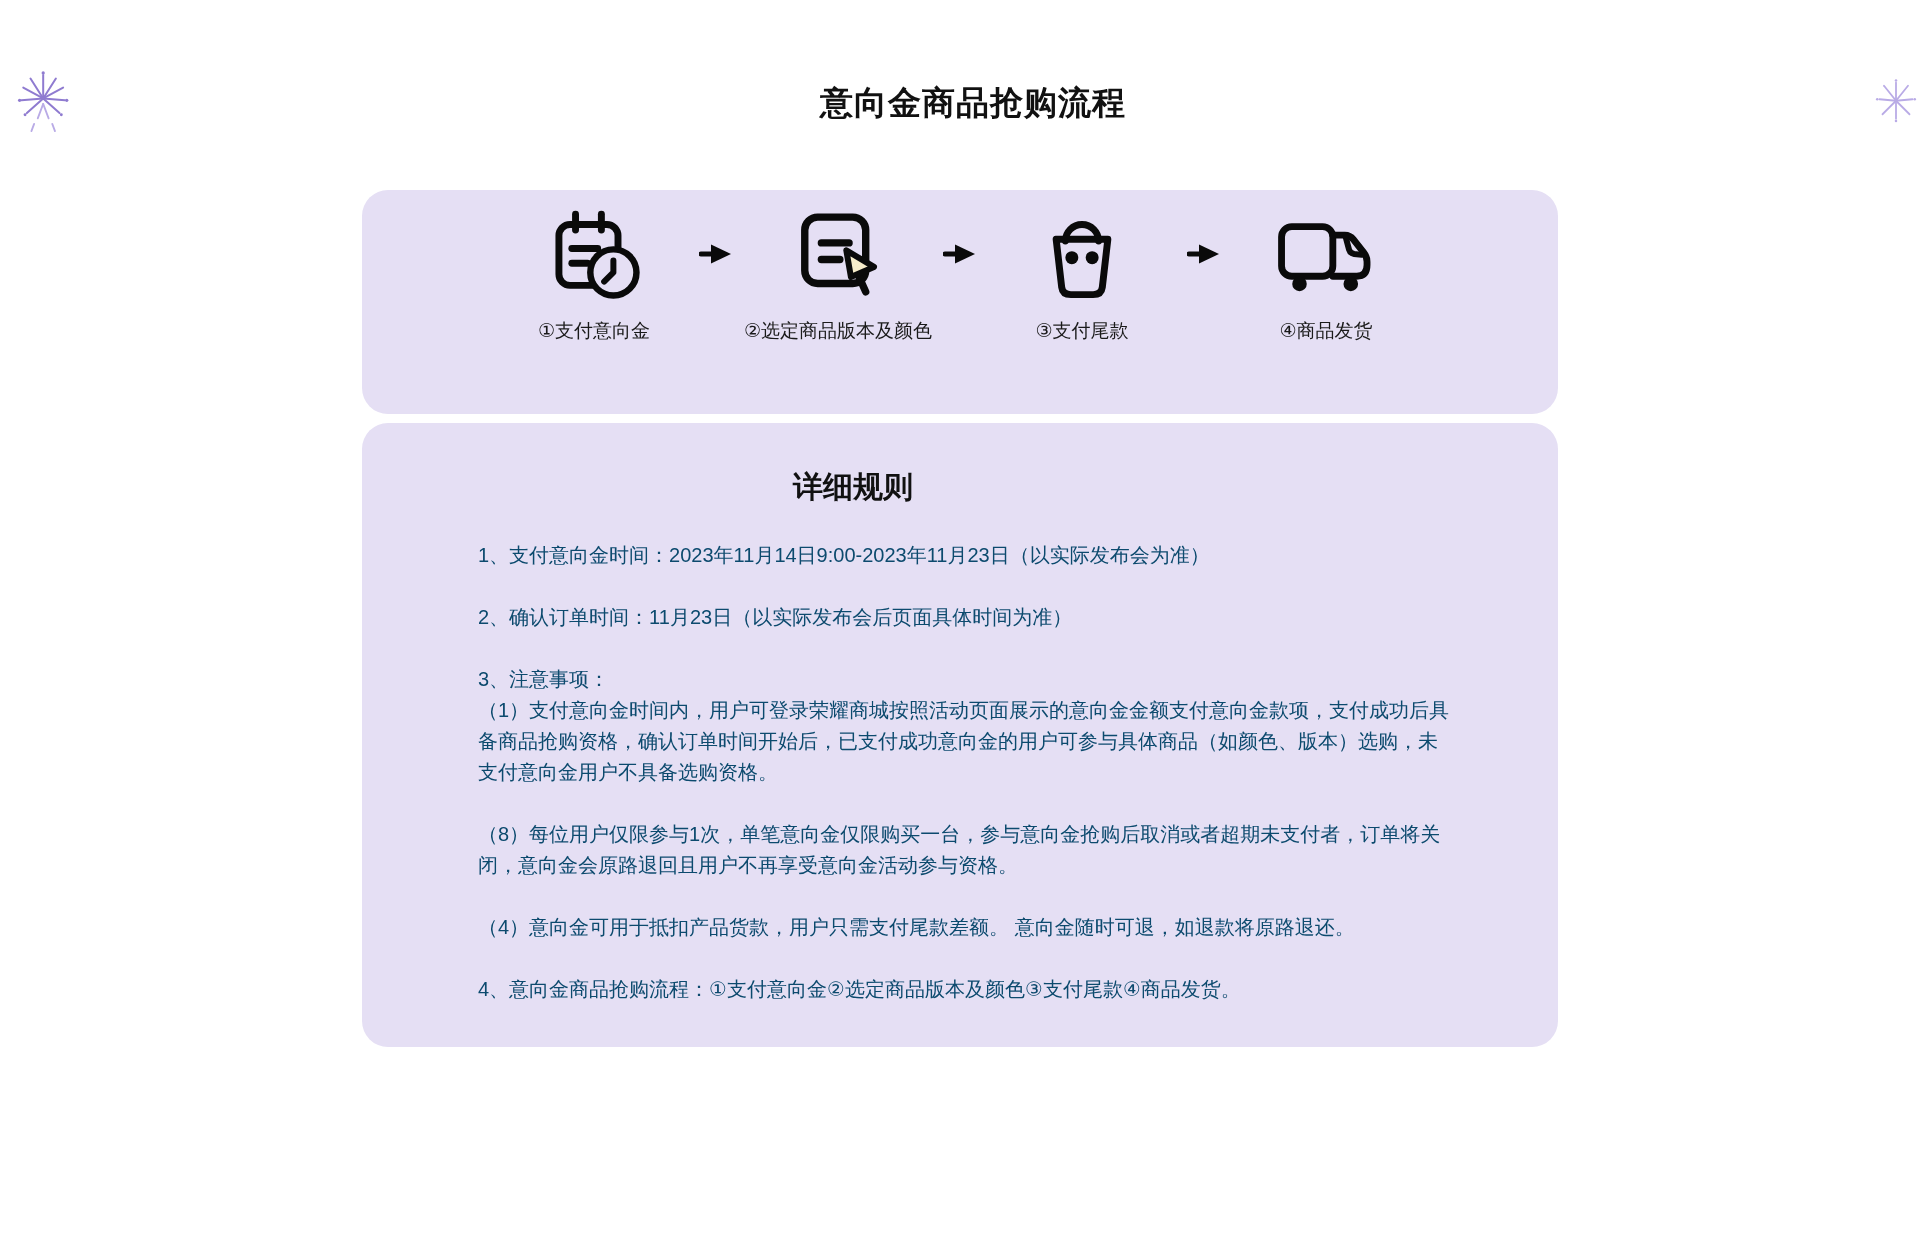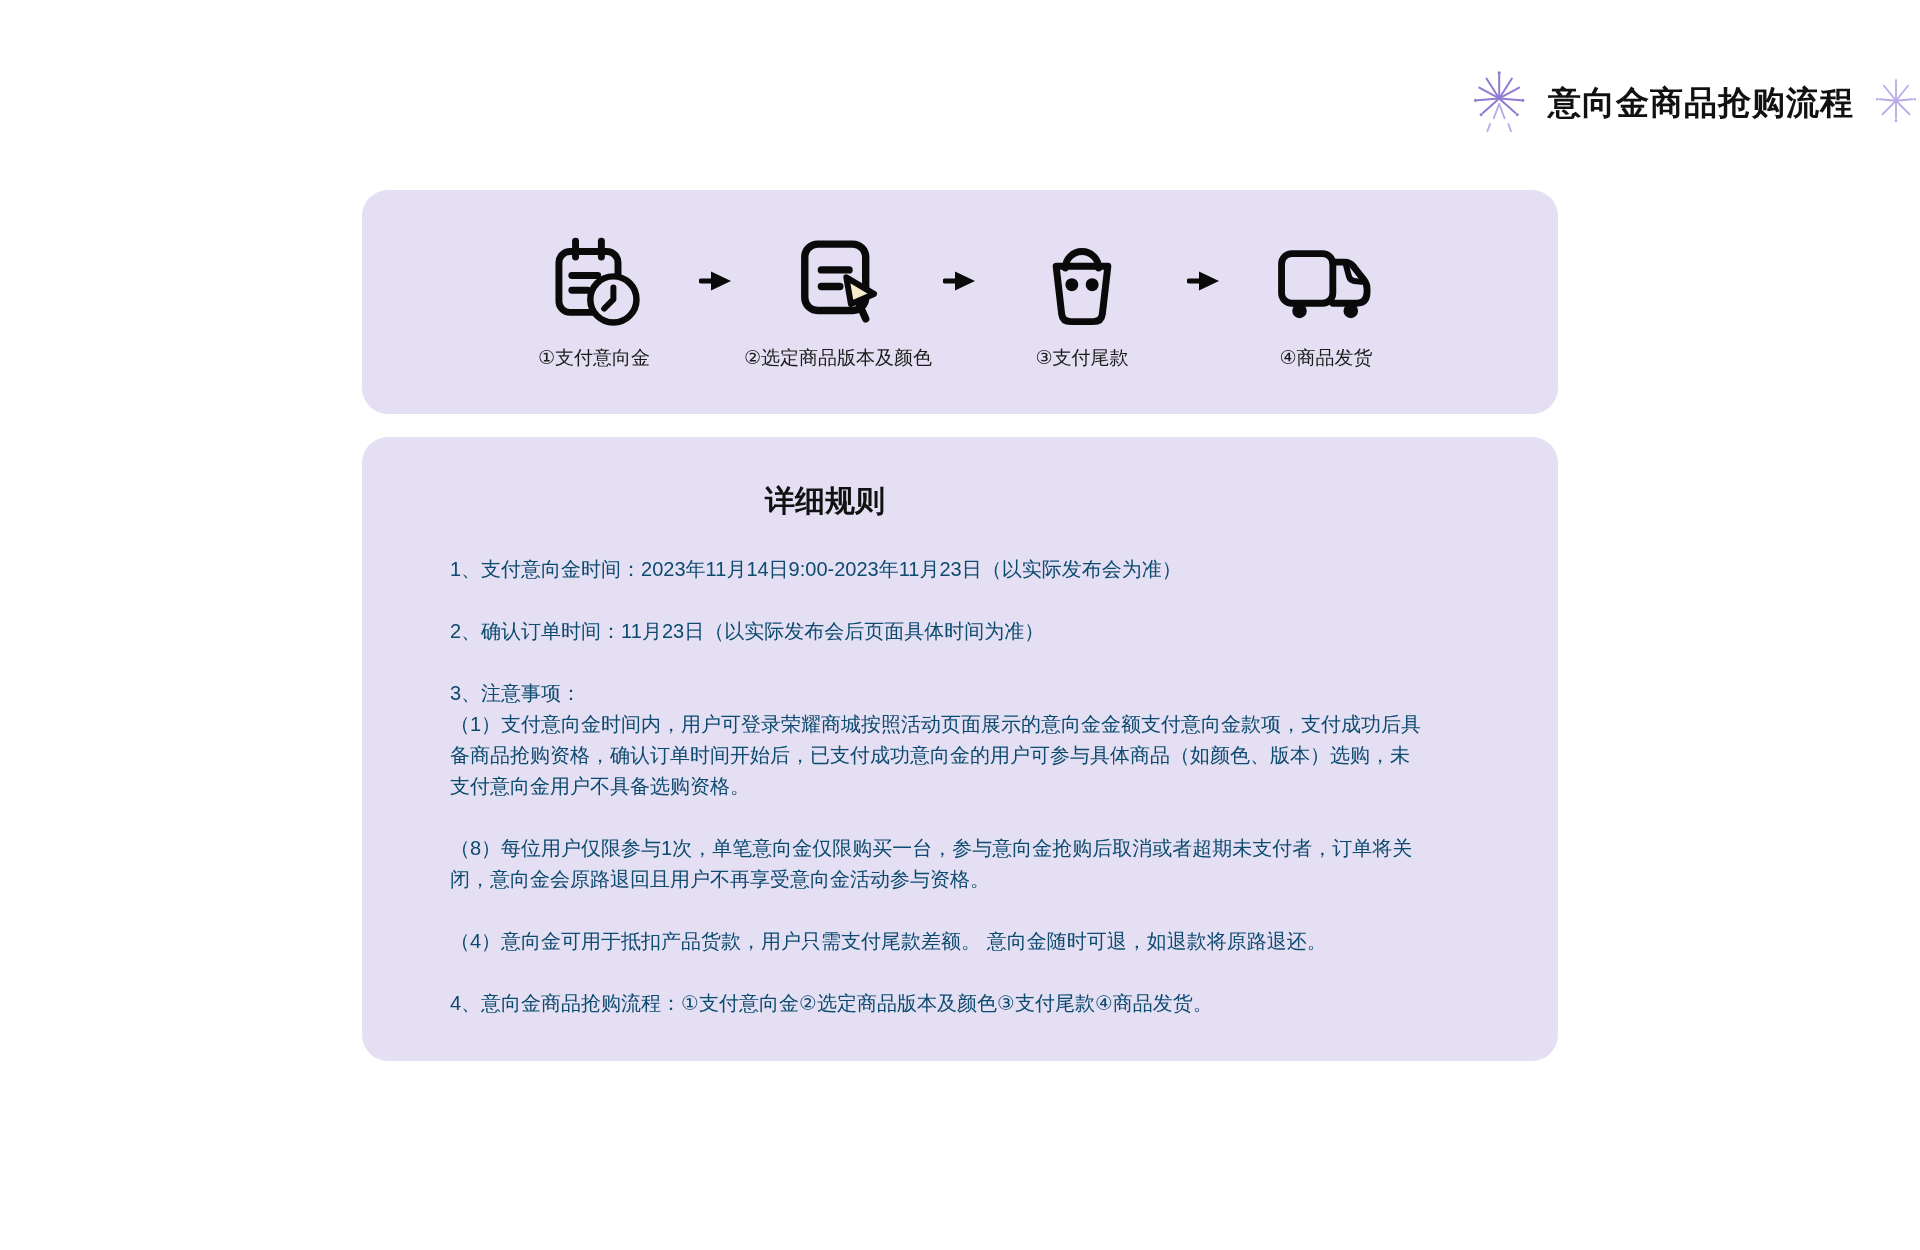--- a/index.html
+++ b/index.html
@@ -14,48 +14,48 @@
   html,body{margin:0;padding:0;}
   body{
     width:1920px;height:1250px;
     background:#ffffff;
     font-family:"Liberation Sans","DejaVu Sans",sans-serif;
     color:var(--text);
     overflow:hidden;
   }
   .title-row{
     margin-top:68px;
-    display:flex;justify-content:flex-end;align-items:center;gap:18px;
+    display:flex;justify-content:space-between;align-items:center;gap:18px;
     height:70px;
     margin-left:16px;
   }
   .page-title{
     font-size:33px;font-weight:700;margin:0;color:#111;
     letter-spacing:1px;
   }
   .panel{
     width:1196px;margin:0 auto;
     background:var(--panel-background);
     border-radius:26px;
   }
   .flow-panel{
     margin-top:52px;
     height:224px;
-    padding-top:43px;
+    padding-top:16px;
   }
   .steps{display:flex;justify-content:center;align-items:flex-start;}
   .step{width:170px;display:flex;flex-direction:column;align-items:center;}
   .step .icon{height:96px;display:flex;align-items:center;justify-content:center;}
   .step-label{
     margin-top:16px;font-size:19px;line-height:26px;white-space:nowrap;color:#1a1a1a;
   }
   .arrow{margin:37px 20px 0 20px;display:block;}
   .rules-panel{
-    margin-top:23px;
-    padding:44px 100px 42px 88px;
+    margin-top:9px;
+    padding:44px 100px 42px 116px;
   }
   .rules-heading{
     font-size:30px;font-weight:700;margin:0;
     width:750px;text-align:center;color:#111;
   }
   .rules-body{
     margin-top:32px;
     max-width:974px;
     font-size:20px;line-height:31px;color:#0c4a6e;
   }

